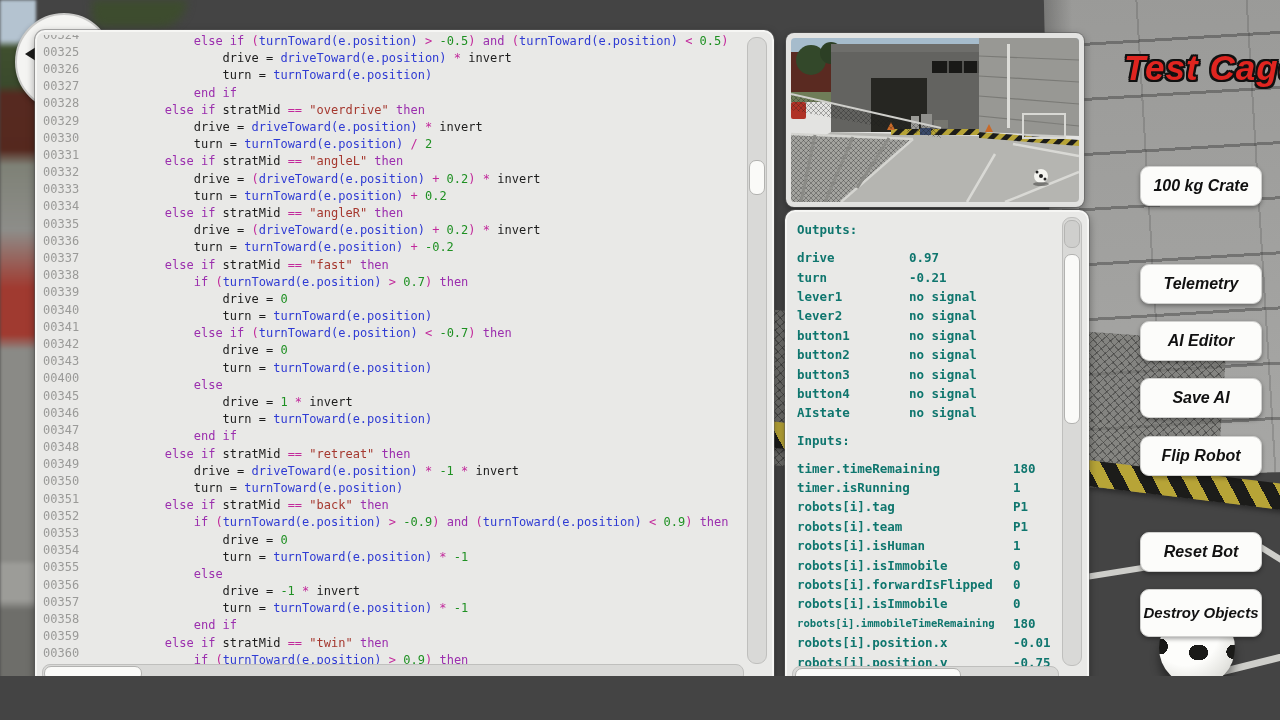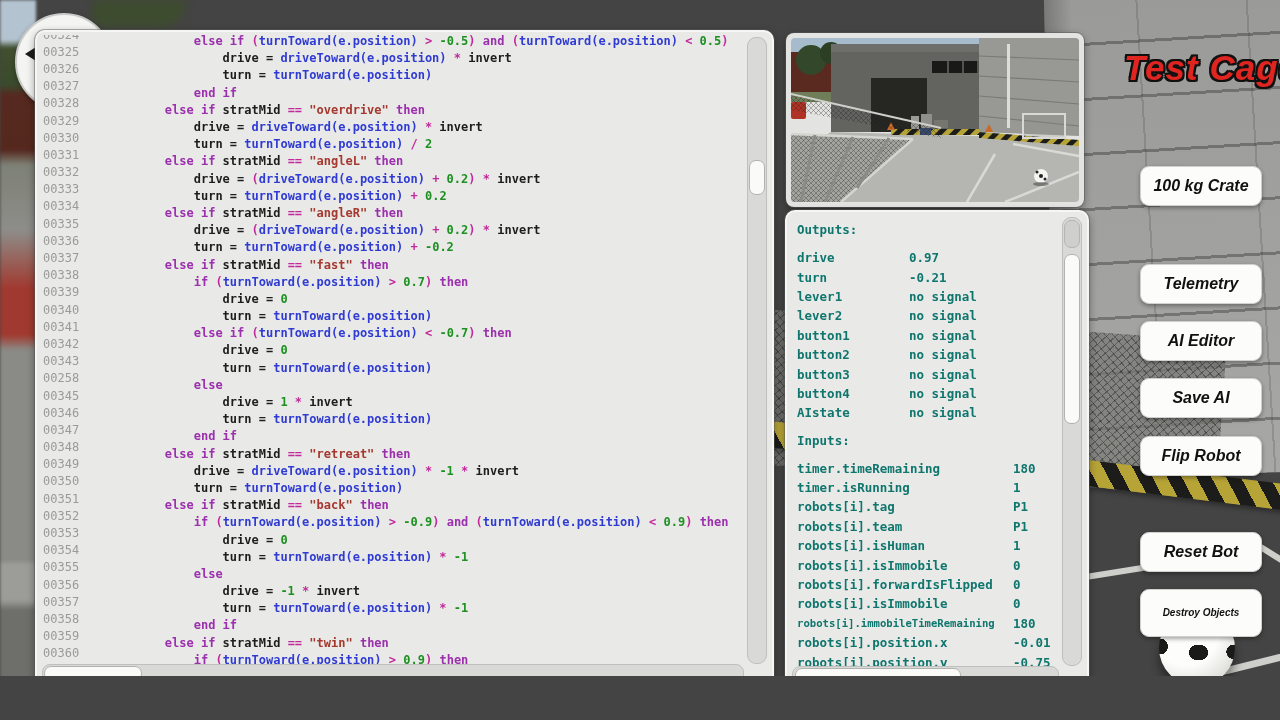--- a/index.html
+++ b/index.html
@@ -63,21 +63,21 @@
   .panel{position:absolute;background:#e9e9e7;border:2px solid #f6f6f4;border-radius:10px;
     box-shadow:0 0 0 1px rgba(90,90,90,.45),0 3px 8px rgba(0,0,0,.4);}
 
   
   .code-panel{left:35px;top:30px;width:735px;height:656px;}
   .code-view{position:absolute;left:6px;top:3px;right:28px;bottom:24px;overflow:hidden;}
   .code-rows{margin-top:-9px;}
   .code-row{display:flex;height:17.2px;align-items:center;white-space:pre;
     font-family:"DejaVu Sans Mono","Liberation Mono",monospace;font-size:12px;}
   .lnum{width:64px;flex:0 0 64px;color:#9a9a98;font-weight:400;}
-  .ltext{font-weight:bold;color:#1d1d1d;margin-top:13px;}
+  .ltext{font-weight:normal;color:#1d1d1d;margin-top:13px;}
   .tok-k{color:#9b2fae;} .tok-o{color:#c2299b;} .tok-n{color:#1e9022;}
   .tok-s{color:#a5382f;} .tok-f{color:#2f3bd3;} .tok-p{color:#1d1d1d;}
 
   
   .vsb{position:absolute;top:5px;right:5px;bottom:24px;width:18px;border-radius:9px;
     background:#d9d9d7;border:1px solid #bfbfbd;}
   .vsb .thumb{position:absolute;left:1px;right:1px;border-radius:7px;background:#fafaf8;
     border:1px solid #b2b2b0;}
   .hsb{position:absolute;left:5px;bottom:5px;right:28px;height:17px;border-radius:8px;
     background:#d9d9d7;border:1px solid #bfbfbd;}
@@ -113,21 +113,21 @@
     font-size:35px;font-weight:bold;font-style:italic;letter-spacing:1px;white-space:nowrap;
     color:#e02520;
     text-shadow:-2px -2px 0 #111,2px -2px 0 #111,-2px 2px 0 #111,2px 2px 0 #111,
                 -2px 0 0 #111,2px 0 0 #111,0 -2px 0 #111,0 2px 0 #111;}
   .hud-btn{position:absolute;left:1140px;width:120px;height:38px;background:#fcfcfa;
     border:1px solid #d0d0ce;border-radius:9px;display:flex;align-items:center;justify-content:center;
     font-weight:bold;font-style:italic;font-size:16px;color:#111;text-align:left;line-height:1.05;
     box-shadow:0 2px 4px rgba(0,0,0,.35);}
   .b-crate{top:166px;} .b-telemetry{top:264px;} .b-aieditor{top:321px;}
   .b-saveai{top:378px;} .b-flip{top:436px;} .b-reset{top:532px;}
-  .b-destroy{top:589px;height:46px;font-size:10px;}
+  .b-destroy{top:589px;height:46px;font-size:15px;}
 </style>
 </head>
 <body>
 
 <div class="stage">
 
   <div class="bg-base"></div>
   <div class="bg-wall-right"></div>
   <div class="bg-left"></div>
   <div class="bg-leaves"></div>
@@ -165,21 +165,21 @@
           <div class="code-row"><span class="lnum">00334</span><span class="ltext">        <span class="tok-k">else if</span><span class="tok-p"> stratMid </span><span class="tok-o">==</span><span class="tok-p"> </span><span class="tok-s">"angleR"</span><span class="tok-p"> </span><span class="tok-k">then</span></span></div>
           <div class="code-row"><span class="lnum">00335</span><span class="ltext">            <span class="tok-p">drive = </span><span class="tok-o">(</span><span class="tok-f">driveToward(e.position)</span><span class="tok-p"> </span><span class="tok-o">+</span><span class="tok-p"> </span><span class="tok-n">0.2</span><span class="tok-o">)</span><span class="tok-p"> </span><span class="tok-o">*</span><span class="tok-p"> invert</span></span></div>
           <div class="code-row"><span class="lnum">00336</span><span class="ltext">            <span class="tok-p">turn = </span><span class="tok-f">turnToward(e.position)</span><span class="tok-p"> </span><span class="tok-o">+</span><span class="tok-p"> </span><span class="tok-n">-0.2</span></span></div>
           <div class="code-row"><span class="lnum">00337</span><span class="ltext">        <span class="tok-k">else if</span><span class="tok-p"> stratMid </span><span class="tok-o">==</span><span class="tok-p"> </span><span class="tok-s">"fast"</span><span class="tok-p"> </span><span class="tok-k">then</span></span></div>
           <div class="code-row"><span class="lnum">00338</span><span class="ltext">            <span class="tok-k">if</span><span class="tok-p"> </span><span class="tok-o">(</span><span class="tok-f">turnToward(e.position)</span><span class="tok-p"> </span><span class="tok-o">&gt;</span><span class="tok-p"> </span><span class="tok-n">0.7</span><span class="tok-o">)</span><span class="tok-p"> </span><span class="tok-k">then</span></span></div>
           <div class="code-row"><span class="lnum">00339</span><span class="ltext">                <span class="tok-p">drive = </span><span class="tok-n">0</span></span></div>
           <div class="code-row"><span class="lnum">00340</span><span class="ltext">                <span class="tok-p">turn = </span><span class="tok-f">turnToward(e.position)</span></span></div>
           <div class="code-row"><span class="lnum">00341</span><span class="ltext">            <span class="tok-k">else if</span><span class="tok-p"> </span><span class="tok-o">(</span><span class="tok-f">turnToward(e.position)</span><span class="tok-p"> </span><span class="tok-o">&lt;</span><span class="tok-p"> </span><span class="tok-n">-0.7</span><span class="tok-o">)</span><span class="tok-p"> </span><span class="tok-k">then</span></span></div>
           <div class="code-row"><span class="lnum">00342</span><span class="ltext">                <span class="tok-p">drive = </span><span class="tok-n">0</span></span></div>
           <div class="code-row"><span class="lnum">00343</span><span class="ltext">                <span class="tok-p">turn = </span><span class="tok-f">turnToward(e.position)</span></span></div>
-          <div class="code-row"><span class="lnum">00258</span><span class="ltext">            <span class="tok-k">else</span></span></div>
+          <div class="code-row"><span class="lnum">00400</span><span class="ltext">            <span class="tok-k">else</span></span></div>
           <div class="code-row"><span class="lnum">00345</span><span class="ltext">                <span class="tok-p">drive = </span><span class="tok-n">1</span><span class="tok-p"> </span><span class="tok-o">*</span><span class="tok-p"> invert</span></span></div>
           <div class="code-row"><span class="lnum">00346</span><span class="ltext">                <span class="tok-p">turn = </span><span class="tok-f">turnToward(e.position)</span></span></div>
           <div class="code-row"><span class="lnum">00347</span><span class="ltext">            <span class="tok-k">end if</span></span></div>
           <div class="code-row"><span class="lnum">00348</span><span class="ltext">        <span class="tok-k">else if</span><span class="tok-p"> stratMid </span><span class="tok-o">==</span><span class="tok-p"> </span><span class="tok-s">"retreat"</span><span class="tok-p"> </span><span class="tok-k">then</span></span></div>
           <div class="code-row"><span class="lnum">00349</span><span class="ltext">            <span class="tok-p">drive = </span><span class="tok-f">driveToward(e.position)</span><span class="tok-p"> </span><span class="tok-o">*</span><span class="tok-p"> </span><span class="tok-n">-1</span><span class="tok-p"> </span><span class="tok-o">*</span><span class="tok-p"> invert</span></span></div>
           <div class="code-row"><span class="lnum">00350</span><span class="ltext">            <span class="tok-p">turn = </span><span class="tok-f">turnToward(e.position)</span></span></div>
           <div class="code-row"><span class="lnum">00351</span><span class="ltext">        <span class="tok-k">else if</span><span class="tok-p"> stratMid </span><span class="tok-o">==</span><span class="tok-p"> </span><span class="tok-s">"back"</span><span class="tok-p"> </span><span class="tok-k">then</span></span></div>
           <div class="code-row"><span class="lnum">00352</span><span class="ltext">            <span class="tok-k">if</span><span class="tok-p"> </span><span class="tok-o">(</span><span class="tok-f">turnToward(e.position)</span><span class="tok-p"> </span><span class="tok-o">&gt;</span><span class="tok-p"> </span><span class="tok-n">-0.9</span><span class="tok-o">)</span><span class="tok-p"> </span><span class="tok-k">and</span><span class="tok-p"> </span><span class="tok-o">(</span><span class="tok-f">turnToward(e.position)</span><span class="tok-p"> </span><span class="tok-o">&lt;</span><span class="tok-p"> </span><span class="tok-n">0.9</span><span class="tok-o">)</span><span class="tok-p"> </span><span class="tok-k">then</span></span></div>
           <div class="code-row"><span class="lnum">00353</span><span class="ltext">                <span class="tok-p">drive = </span><span class="tok-n">0</span></span></div>
           <div class="code-row"><span class="lnum">00354</span><span class="ltext">                <span class="tok-p">turn = </span><span class="tok-f">turnToward(e.position)</span><span class="tok-p"> </span><span class="tok-o">*</span><span class="tok-p"> </span><span class="tok-n">-1</span></span></div>

